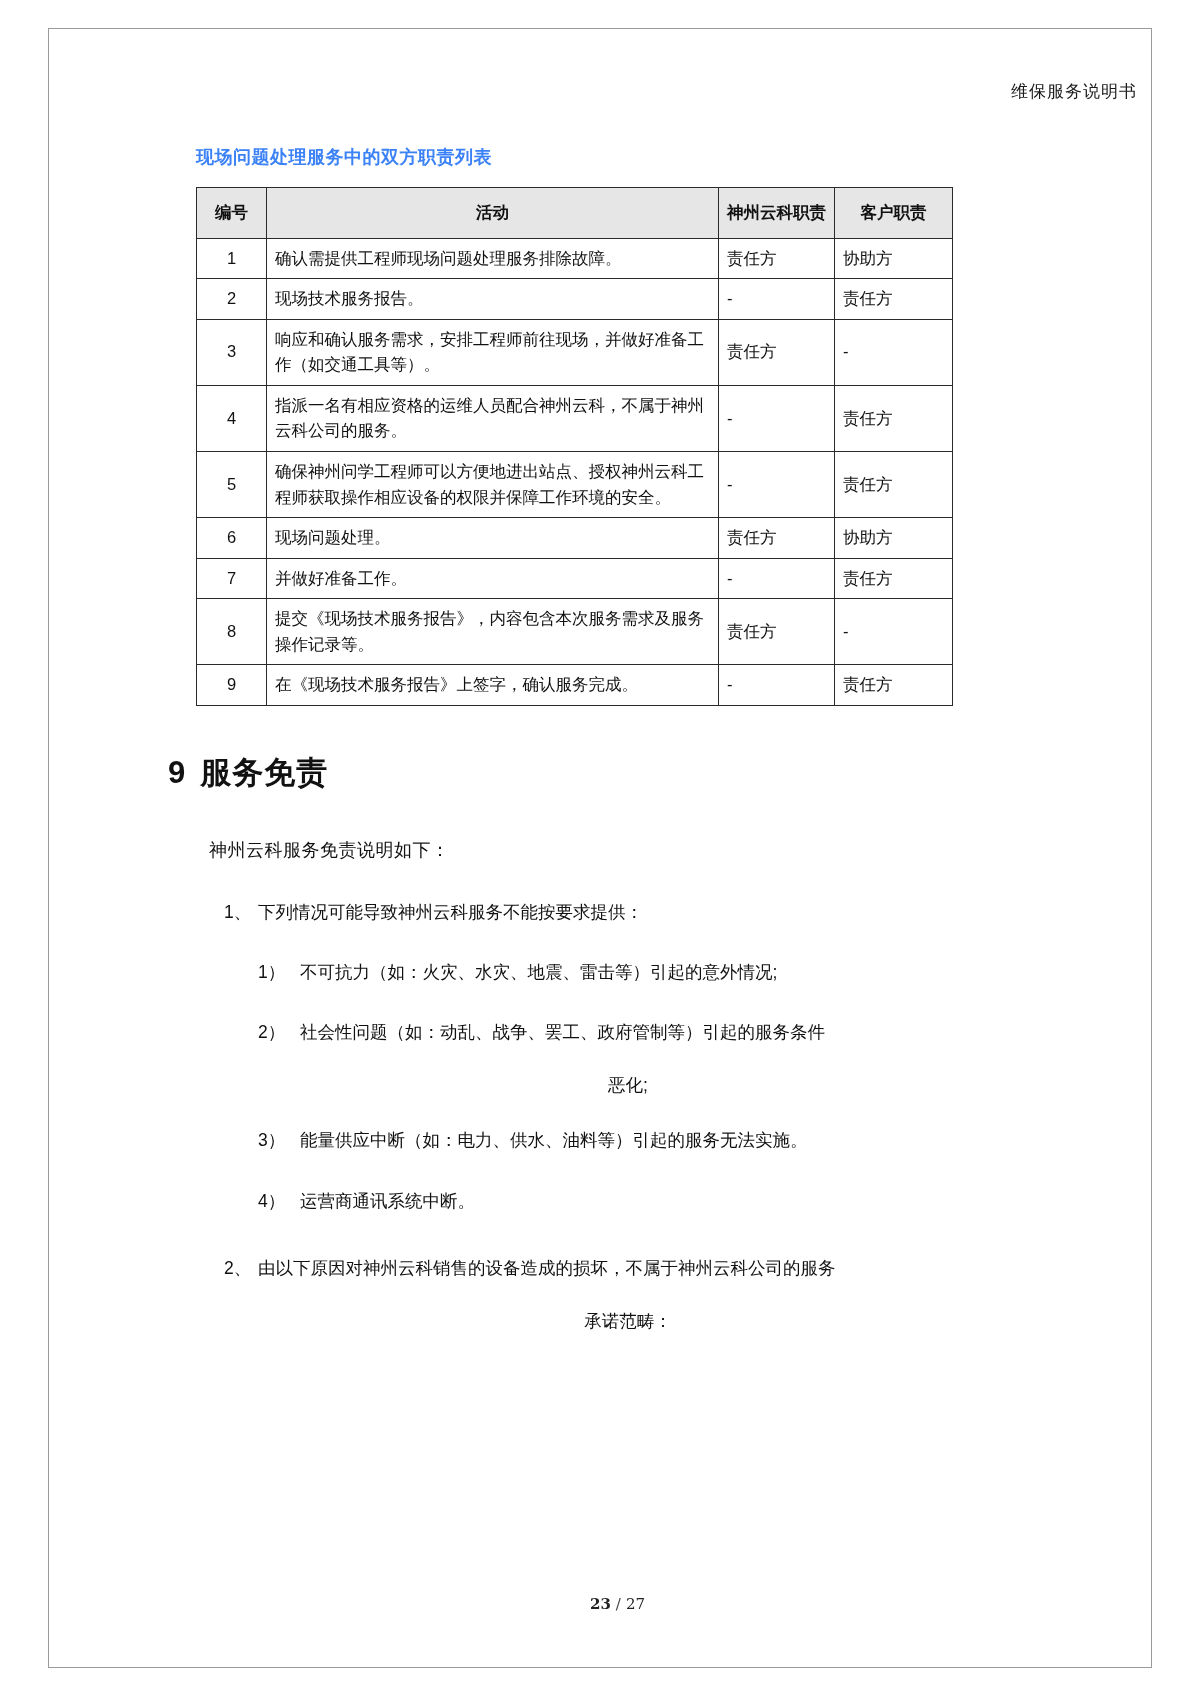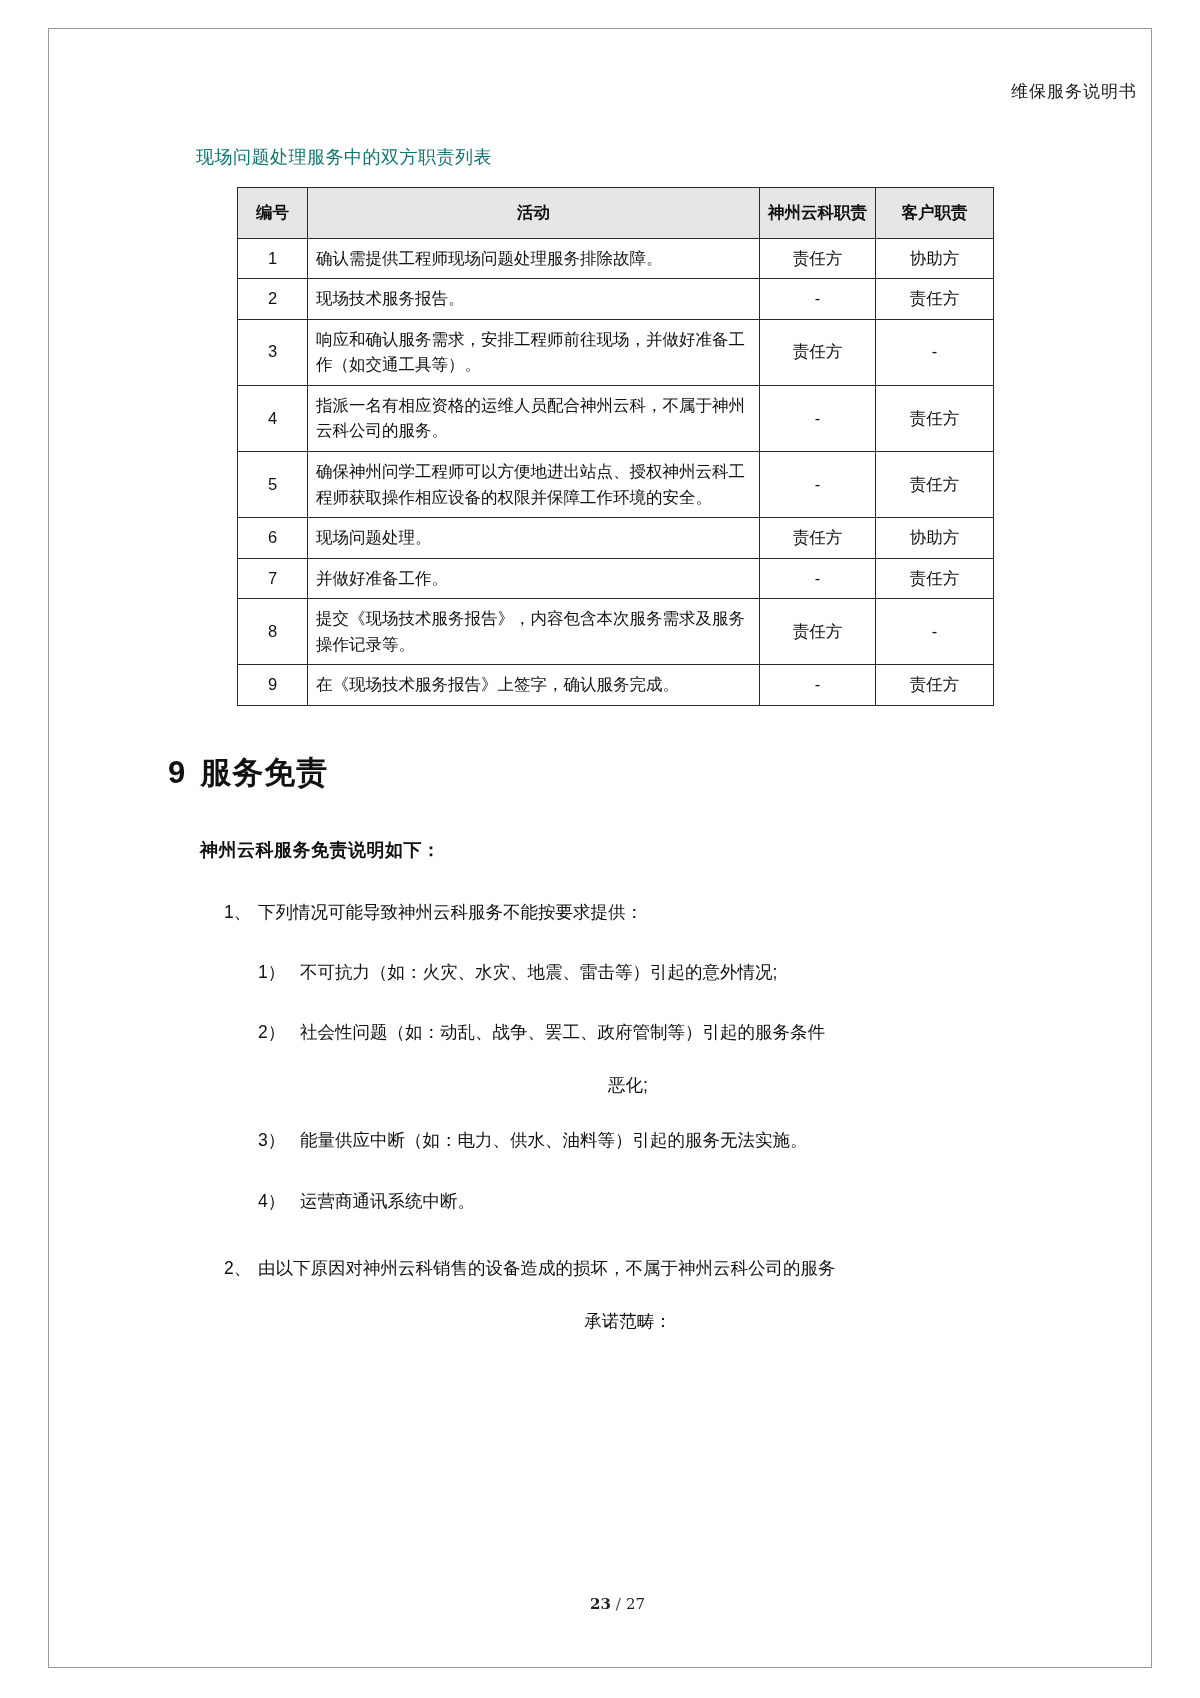--- a/index.html
+++ b/index.html
@@ -39,69 +39,69 @@
     letter-spacing: 1px;
   }
   .content {
     position: absolute;
     left: 196px;
     top: 145px;
     width: 760px;
   }
   .caption {
     font-size: 18px;
-    color: #0f766e;
+    color: #3b82f6;
     margin-bottom: 18px;
     letter-spacing: 0.5px;
+    font-weight: bold;
   }
 
   
   table.resp {
     border-collapse: collapse;
     width: 756px;
     table-layout: fixed;
     font-size: 16.5px;
     color: #111;
-    margin-left: 41px;
   }
   table.resp th, table.resp td {
     border: 1.5px solid #2a2a2a;
     padding: 7px 8px;
     vertical-align: middle;
     line-height: 1.55;
   }
   table.resp thead th {
     background: #e6e6e6;
     font-weight: bold;
     text-align: center;
     padding: 12px 6px;
   }
   col.c-no    { width: 70px; }
   col.c-act   { width: 452px; }
   col.c-szyk  { width: 116px; }
   col.c-cust  { width: 118px; }
   td.no       { text-align: center; }
   td.act      { text-align: left; padding-left: 12px; }
-  td.role     { text-align: center; }
+  td.role     { text-align: left; }
 
   
   h2.section {
     font-size: 31px;
     font-weight: bold;
     color: #111;
     margin: 46px 0 0 -28px;
     letter-spacing: 1px;
   }
   h2.section .num { margin-right: 14px; }
 
   .subhead {
     font-size: 18px;
-    font-weight: bold;
-    color: #111;
-    margin: 44px 0 0 4px;
+    font-weight: normal;
+    color: #111;
+    margin: 44px 0 0 13px;
     letter-spacing: 0.5px;
   }
 
   .lvl1 {
     display: flex;
     margin: 34px 0 0 0;
     font-size: 17.5px;
     color: #111;
     line-height: 1.9;
   }

